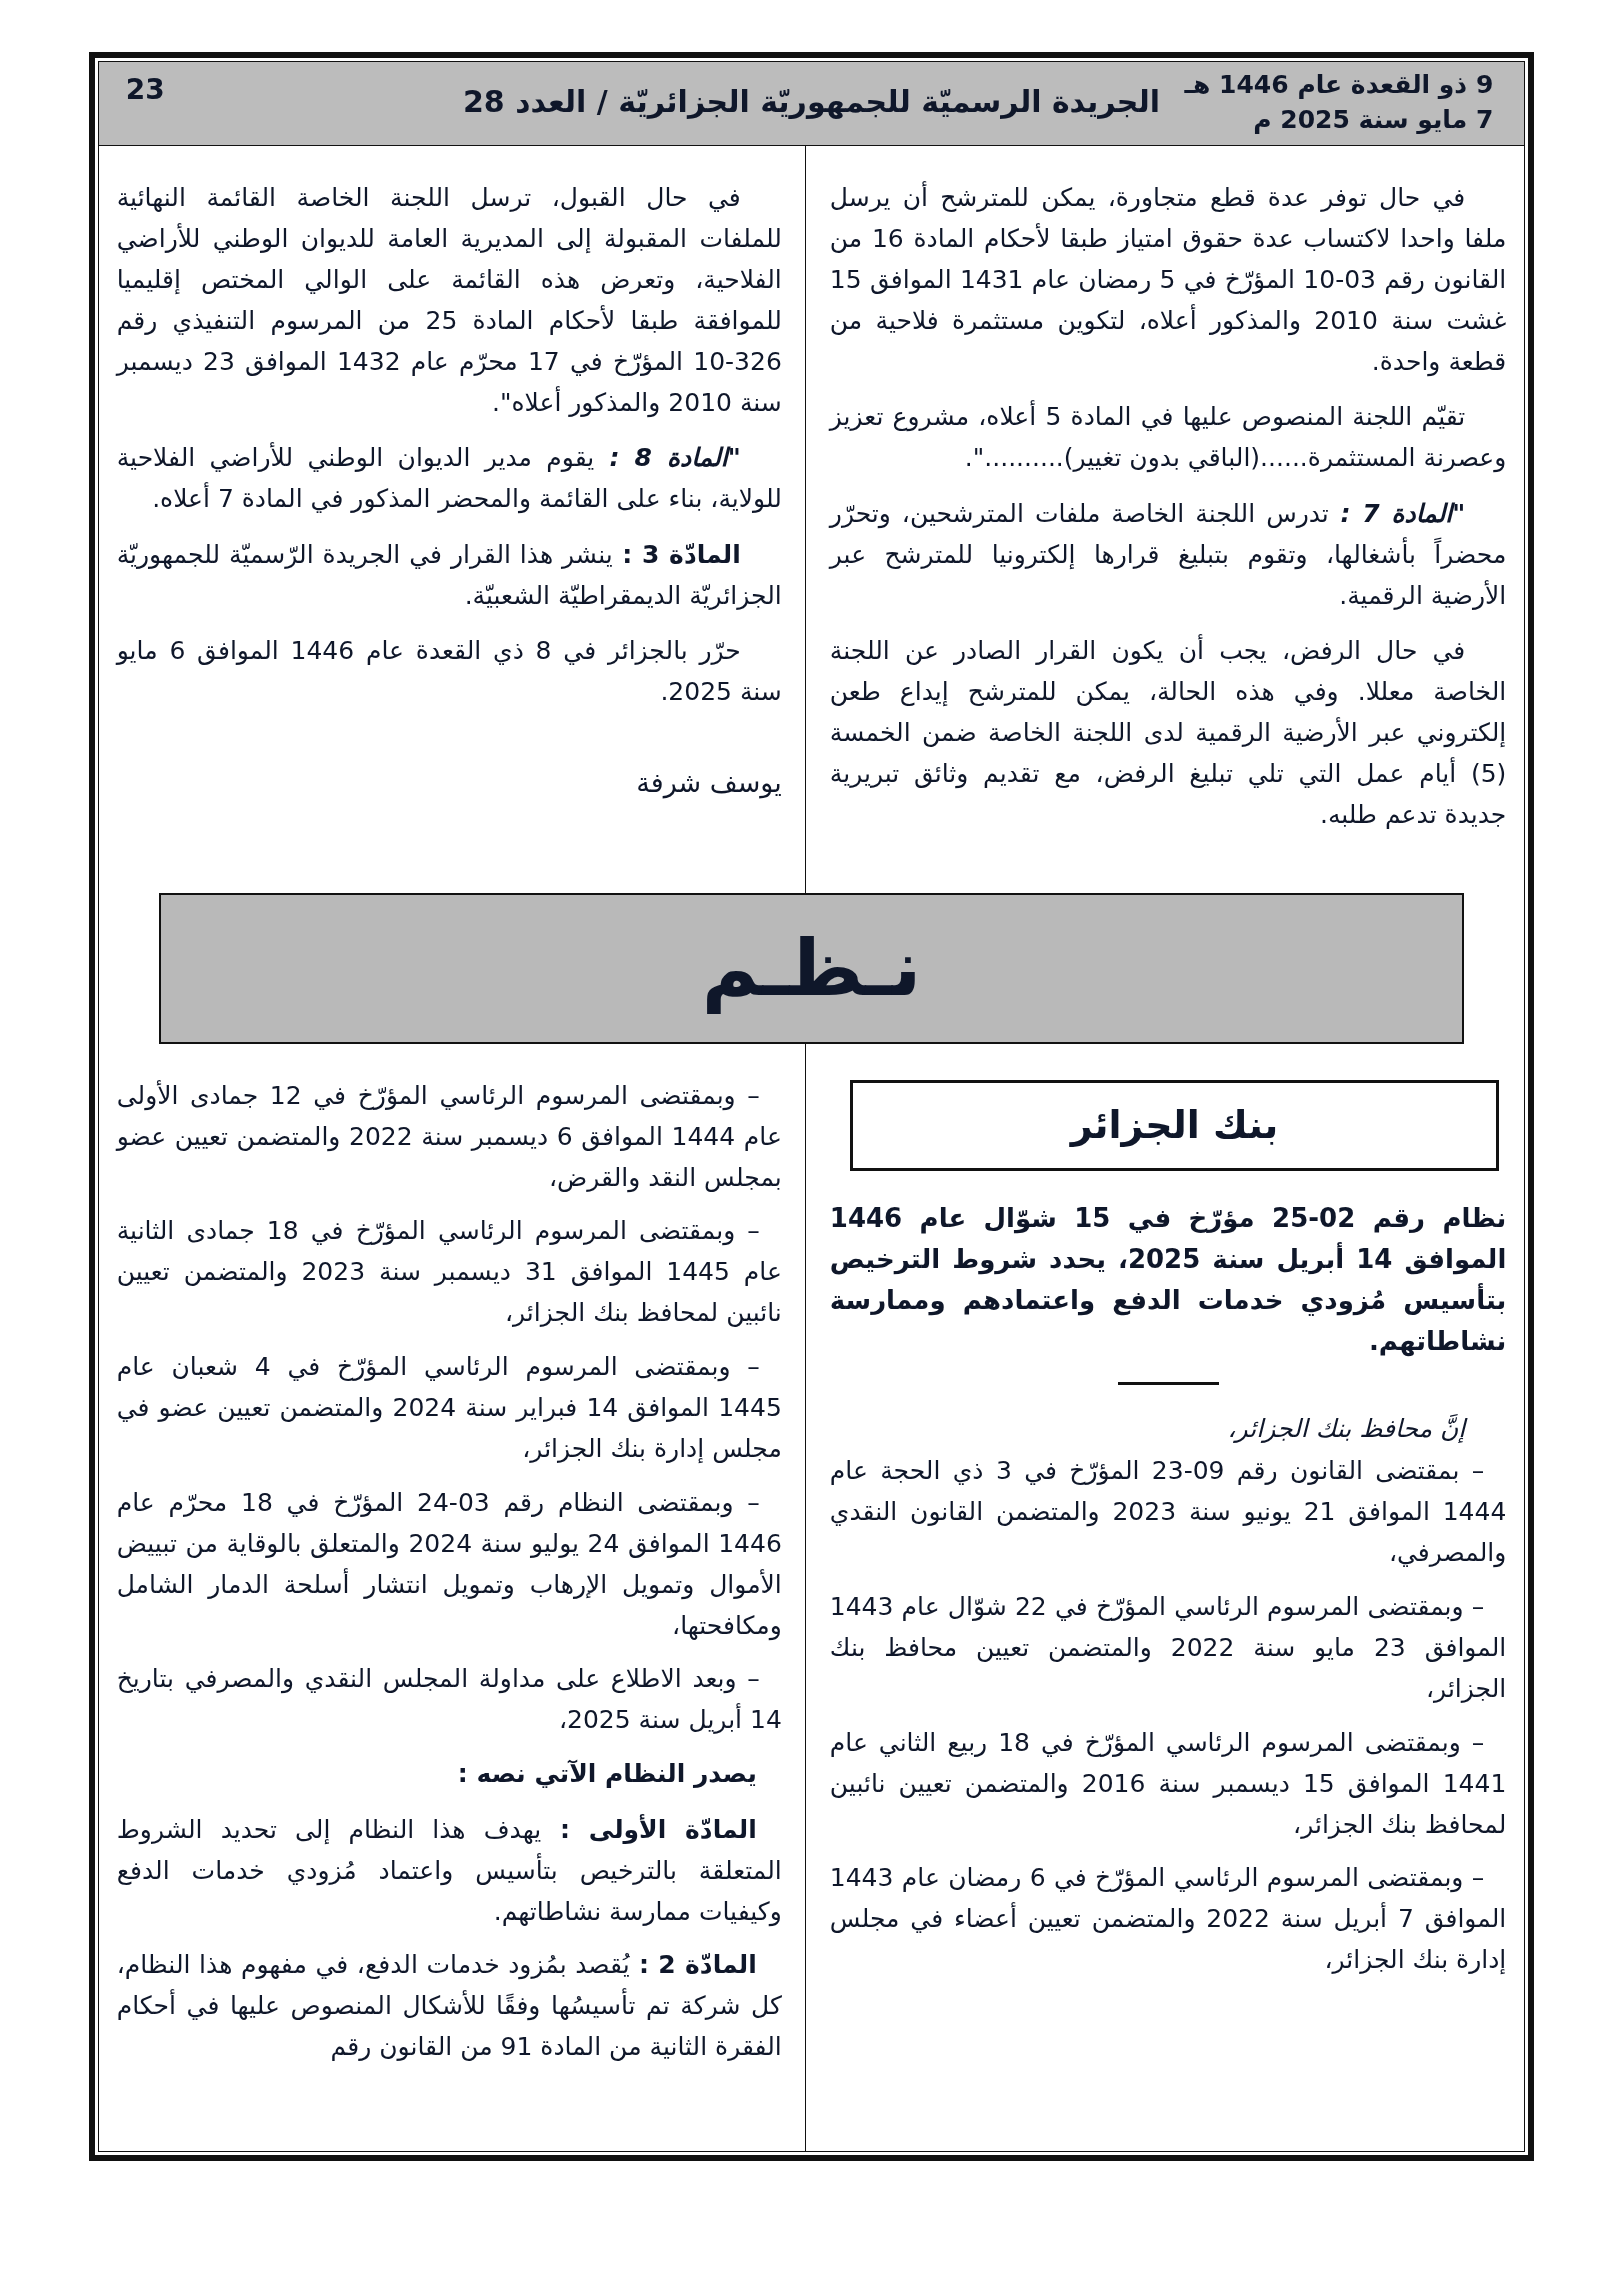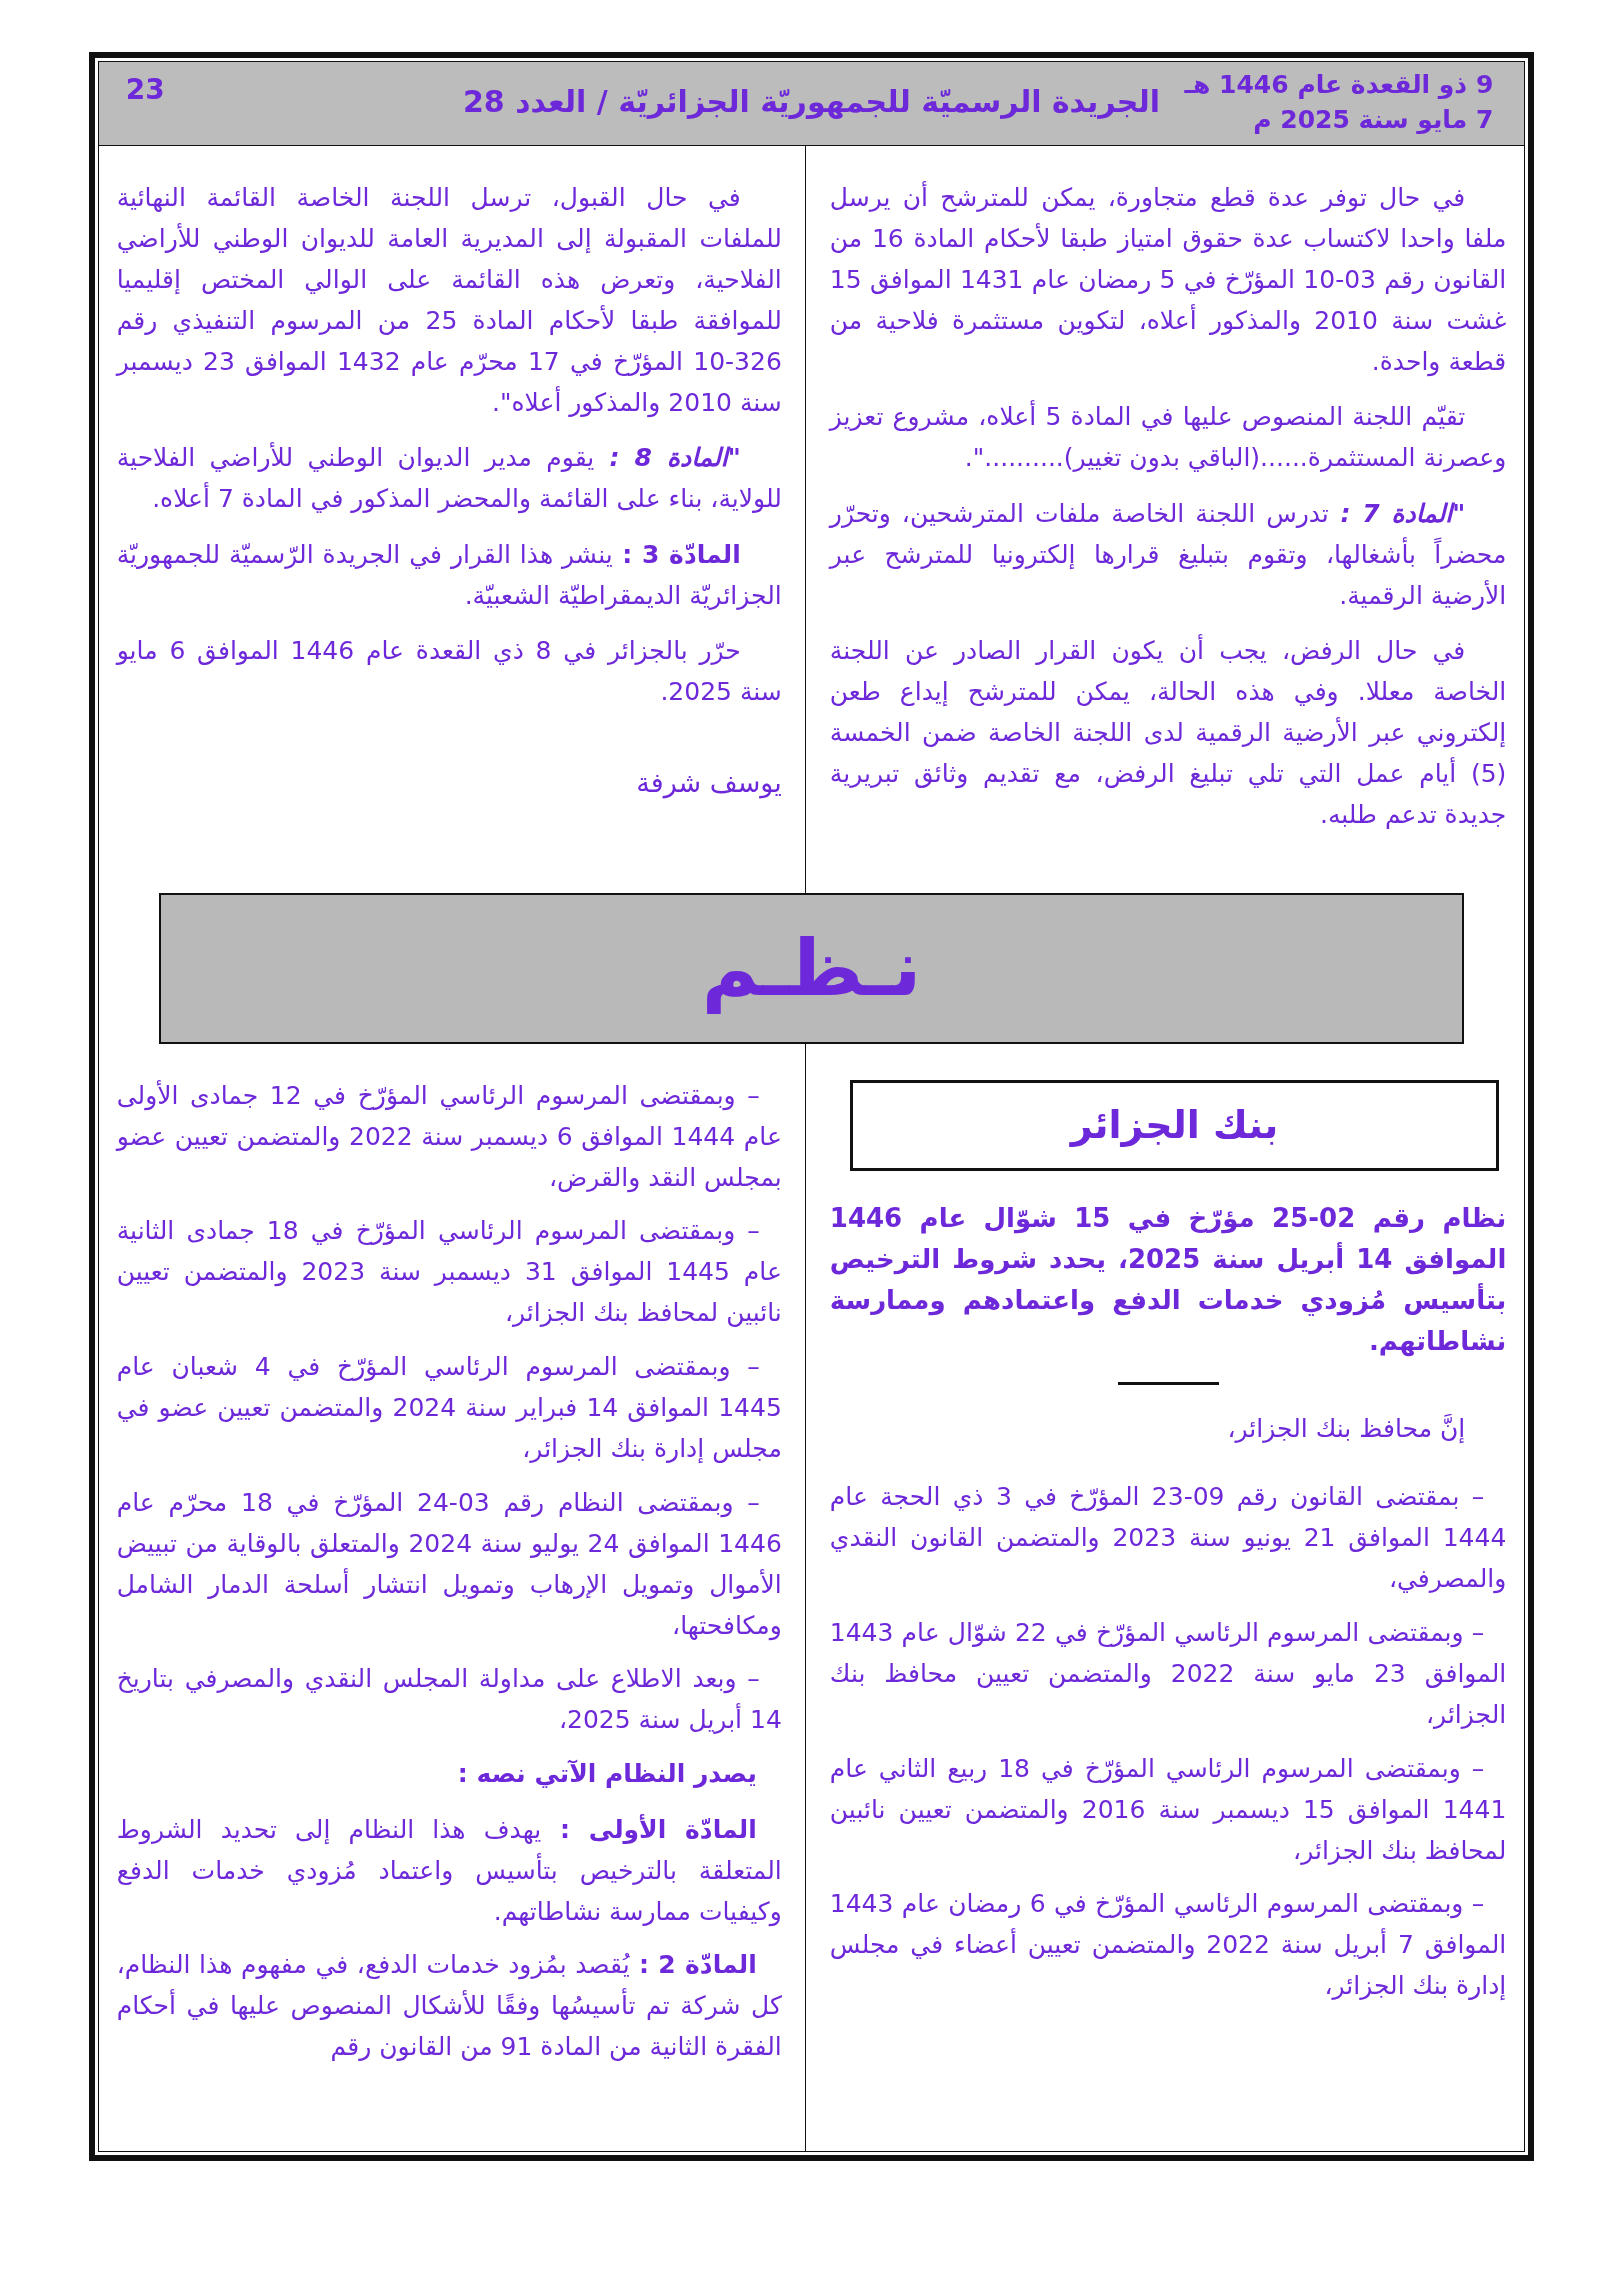--- a/index.html
+++ b/index.html
@@ -1,18 +1,18 @@
 <!DOCTYPE html>
 <html lang="ar" dir="rtl" style="font-size:14.5px"><head>
 <meta charset="utf-8">
 <style>
   html,body{margin:0;padding:0;background:#ffffff;}
   .page{
     position:relative;width:1615px;height:2285px;background:#ffffff;
-    font-family:"DejaVu Sans",sans-serif;color:#6d28d9;direction:rtl;overflow:hidden;
+    font-family:"DejaVu Sans",sans-serif;color:#0f172a;direction:rtl;overflow:hidden;
   }
   .frame{position:absolute;left:90px;top:52px;width:1433px;height:2097px;border:6.3px solid #111;}
   .frame-inner{position:absolute;inset:2.7px;border:1.8px solid #111;display:flex;flex-direction:column;}
   
   .masthead{height:83px;background:#bcbcbc;border-bottom:1.8px solid #111;position:relative;flex:0 0 auto;}
   .page-num{position:absolute;left:27px;top:11px;font-weight:700;font-size:28px;direction:ltr;}
   .masthead-title{position:absolute;left:0;right:0;top:22px;text-align:center;font-weight:700;font-size:30px;}
   .masthead-dates{position:absolute;right:31px;top:5.4px;text-align:right;font-weight:700;font-size:25px;line-height:35px;}
   
   .cols{display:flex;align-items:stretch;}
@@ -29,21 +29,21 @@
   .signature{margin-top:50px;text-align:right;padding-left:86px;font-weight:400;font-size:27px;}
   
   .banner{flex:0 0 auto;margin:0 60px;border:2.7px solid #111;background:#b9b9b9;height:147px;
     display:flex;align-items:center;justify-content:center;}
   .banner-title{font-size:78px;font-weight:700;letter-spacing:1.8px;}
   
   .bank-box{border:3.6px solid #111;margin:14.5px 7.2px 27px 20px;height:85px;
     display:flex;align-items:center;justify-content:center;font-weight:700;font-size:38px;}
   .intro{font-weight:700;font-size:26px;margin:0 0 16.3px;text-indent:0;}
   .mini-rule{width:101px;height:2.7px;background:#111;margin:20px auto 23.5px;}
-  .preamble{margin:0 0 27px;text-indent:41px;}
+  .preamble{margin:0 0 1px;text-indent:41px;font-style:italic;}
   .issue-line{font-weight:700;margin:5.4px 0 14.5px;text-indent:25px;}
   .article{margin:0 0 12.7px;text-indent:25px;}
 </style>
 </head>
 <body>
 
 <div class="page">
   <div class="frame">
     <div class="frame-inner">
 

